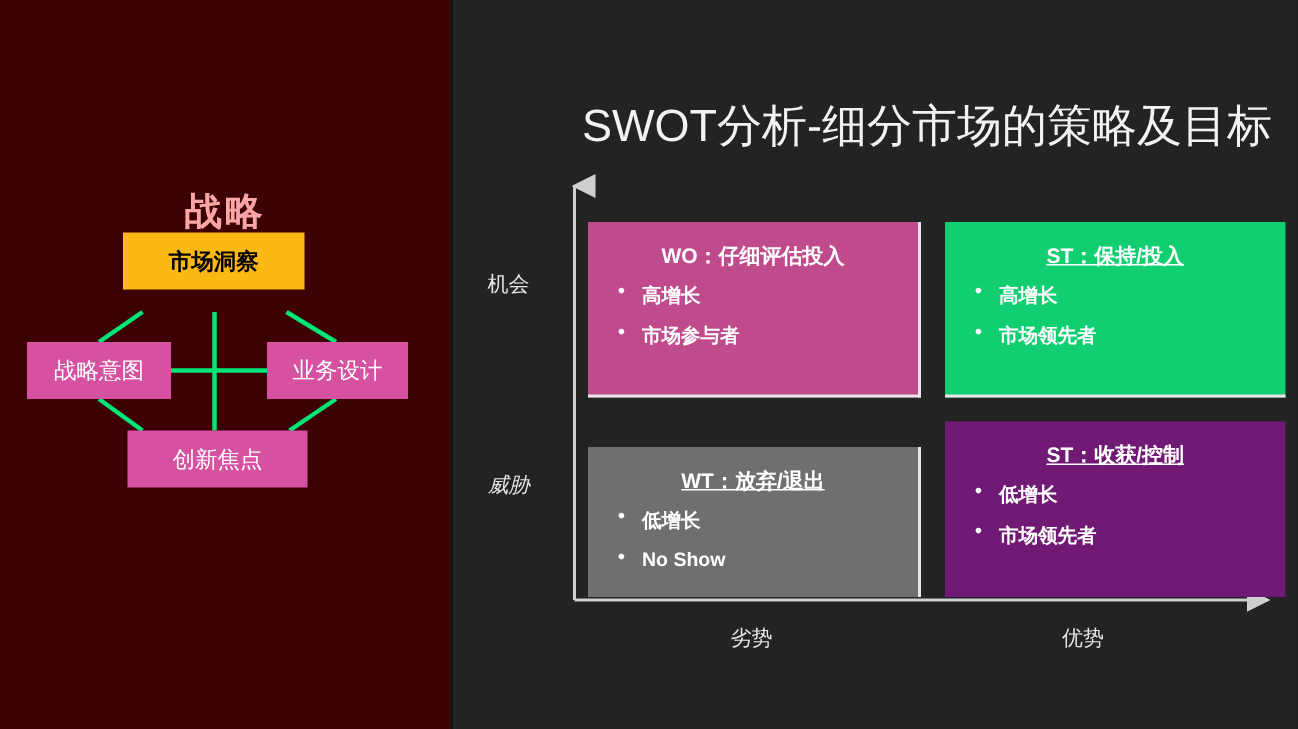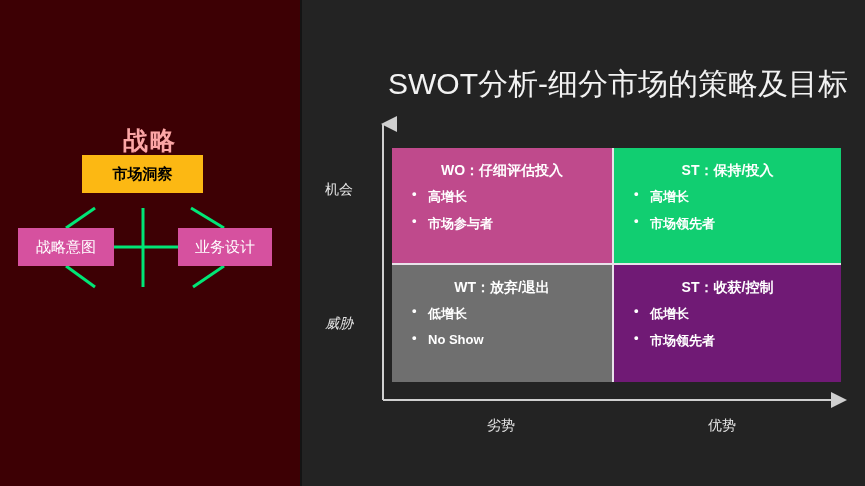--- a/index.html
+++ b/index.html
@@ -63,39 +63,39 @@
   #label-threat{left:325px;top:315px;font-style:italic;}
   #label-weakness{left:487px;top:417px;}
   #label-strength{left:708px;top:417px;}
 
   
   #matrix{
     position:absolute;left:392px;top:148px;width:449px;height:292px;
     display:grid;
     grid-template-columns:222px 227px;
     grid-template-rows:117px 117px;
-    gap:0px;
+    gap:16px;
     z-index:2;
   }
   .quad{
     box-sizing:border-box;
     padding:14px 10px 10px 10px;
     position:relative;
     overflow:hidden;
   }
   .quad.q-wo{background:#bf4a8c;border-right:2px solid #e9e3ea;border-bottom:2px solid #e9e3ea;}
   .quad.q-st1{background:#11ce71;border-bottom:2px solid #e9e3ea;}
-  .quad.q-wt{background:#6f6f6f;border-right:2px solid #e9e3ea;}
+  .quad.q-wt{background:#6f6f6f;border-right:2px solid #e9e3ea;margin-top:17px;}
   .quad.q-st2{background:#701a75;}
   .quad-head{
     color:#ffffff;font-size:14px;font-weight:bold;
     text-align:center;margin:0 0 8px 0;
     white-space:nowrap;
   }
-  .q-st1 .quad-head,.q-st2 .quad-head,.q-wt .quad-head{text-align:center;}
+  .q-st1 .quad-head,.q-st2 .quad-head,.q-wt .quad-head{text-align:center;text-decoration:underline;}
   .quad-list{list-style:none;margin:0;padding:0 0 0 26px;}
   .quad-list li{
     color:#ffffff;font-size:13px;font-weight:bold;
     margin:0 0 9px 0;position:relative;white-space:nowrap;
   }
   .quad-list li .bullet{
     position:absolute;left:-16px;top:-1px;
     font-size:13px;line-height:1;
   }
 </style>
@@ -122,20 +122,23 @@
     <div id="strategy-title">战略</div>
 
     <div class="node gold" id="node-insight">
       <span>市场洞察</span>
     </div>
     <div class="node pink" id="node-intent">
       <span>战略意图</span>
     </div>
     <div class="node pink" id="node-design">
       <span>业务设计</span>
+    </div>
+    <div class="node pink" id="node-focus">
+      <span>创新焦点</span>
     </div>
   </div>
 
   <div class="panel-divider"></div>
 
   <div id="right-panel"></div>
 
   <div id="slide-title">SWOT分析-细分市场的策略及目标</div>
 
   <svg id="axes" viewBox="0 0 865 486" width="865" height="486">

